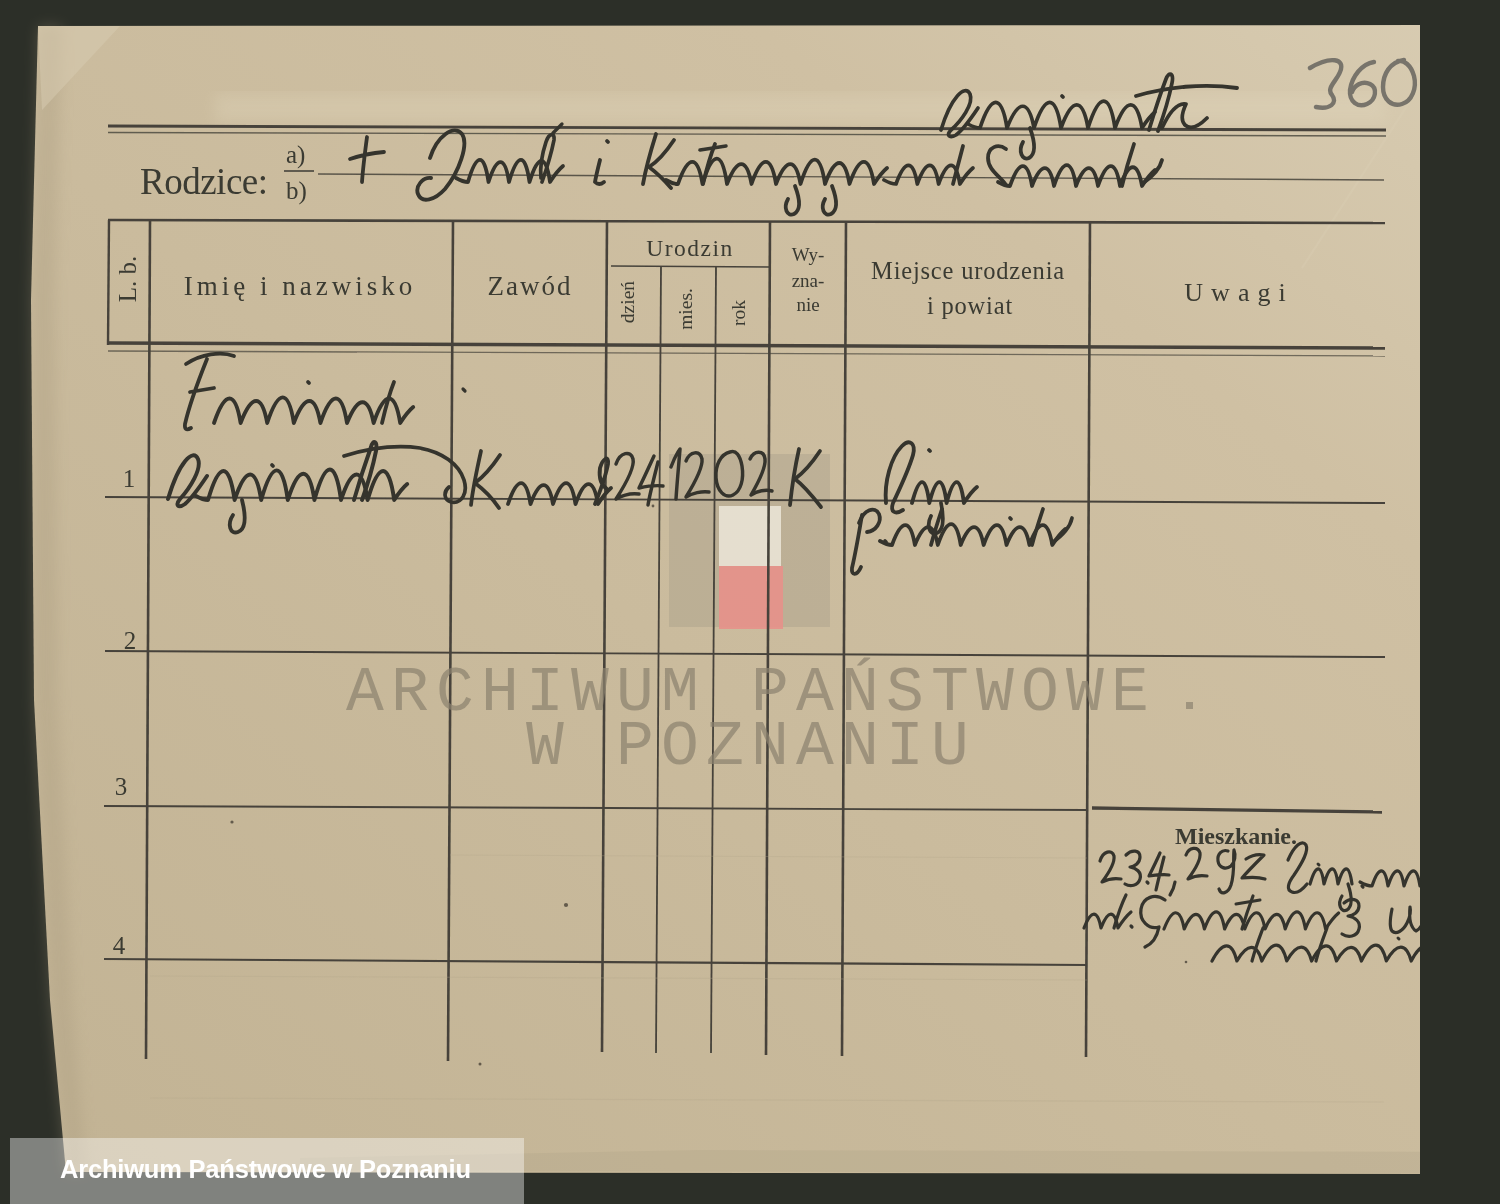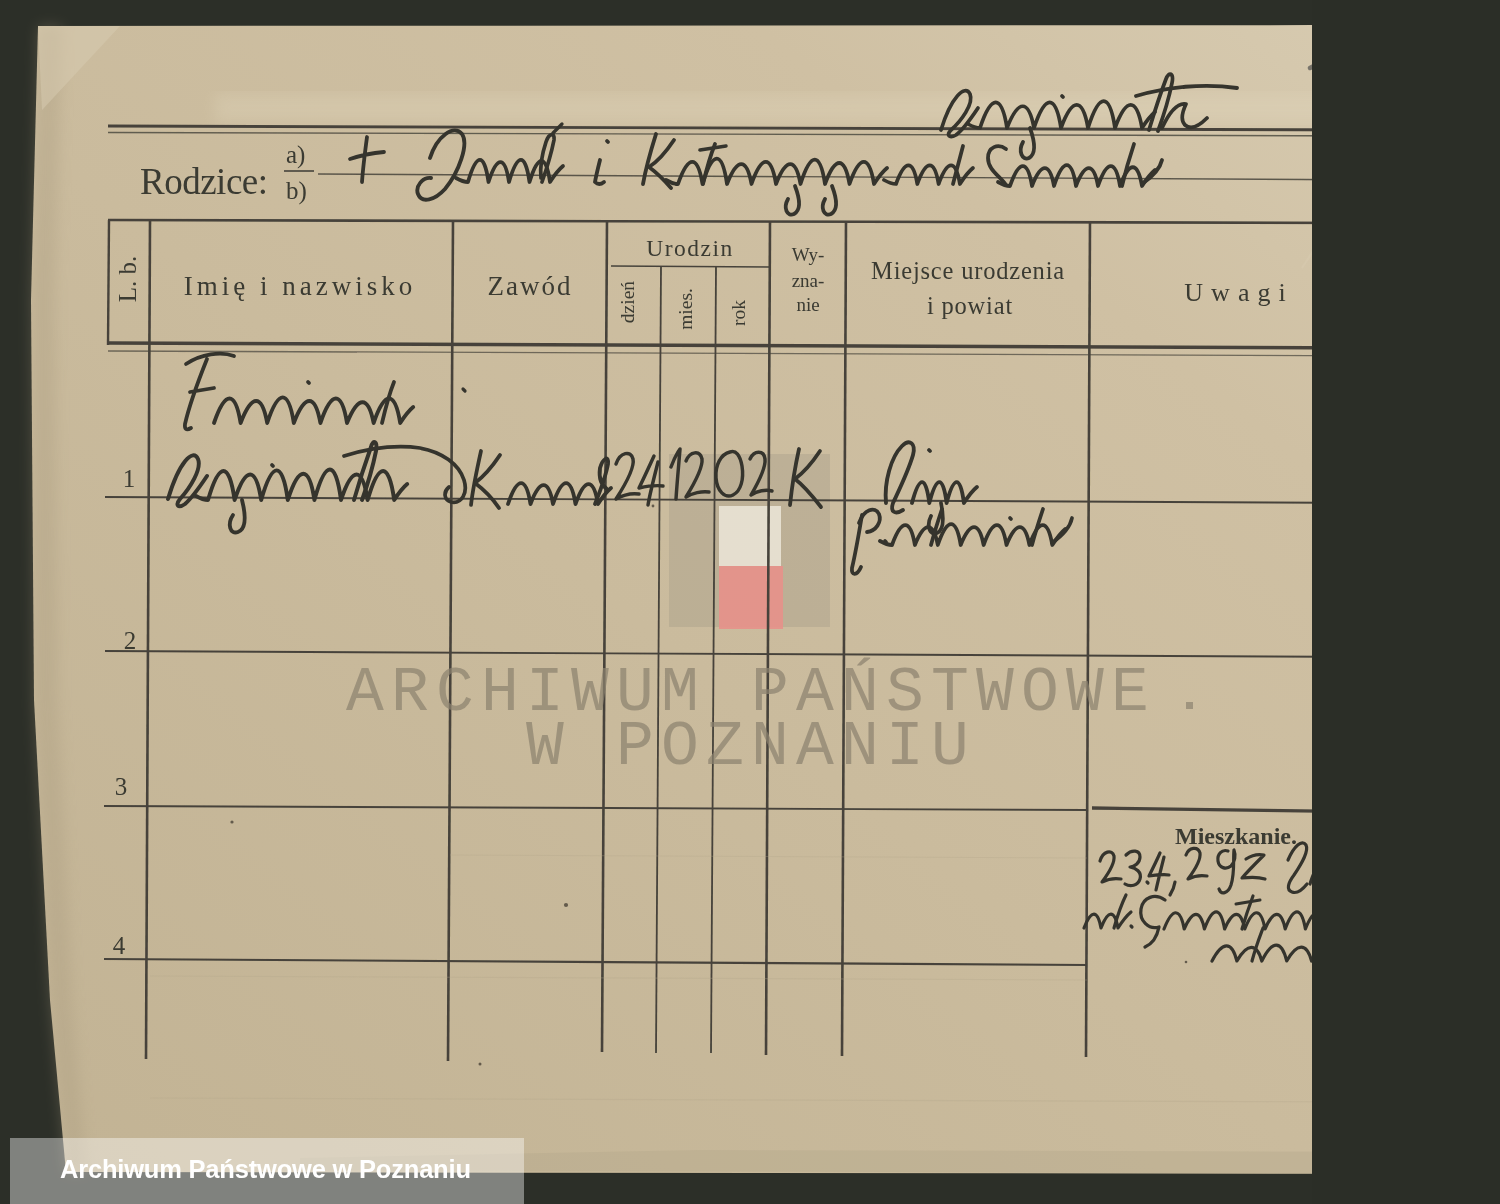--- a/index.html
+++ b/index.html
@@ -1,16 +1,16 @@
 <!DOCTYPE html>
 <html><head>
 <meta charset="utf-8">
 <style>
 html,body{margin:0;padding:0;background:#2b2e27;}
-#stage{position:relative;width:1312px;height:1204px;overflow:hidden;font-family:"Liberation Serif",serif;}
+#stage{position:relative;width:1420px;height:1204px;overflow:hidden;font-family:"Liberation Serif",serif;}
 </style>
 </head>
 <body>
 <div id="stage">
 <svg width="1500" height="1204" viewBox="0 0 1500 1204">
 <defs>
 <linearGradient id="paperg" x1="0" y1="1" x2="1" y2="0">
 <stop offset="0" stop-color="#c2b394"></stop>
 <stop offset="0.45" stop-color="#cabb9d"></stop>
 <stop offset="0.75" stop-color="#cfc0a3"></stop>

